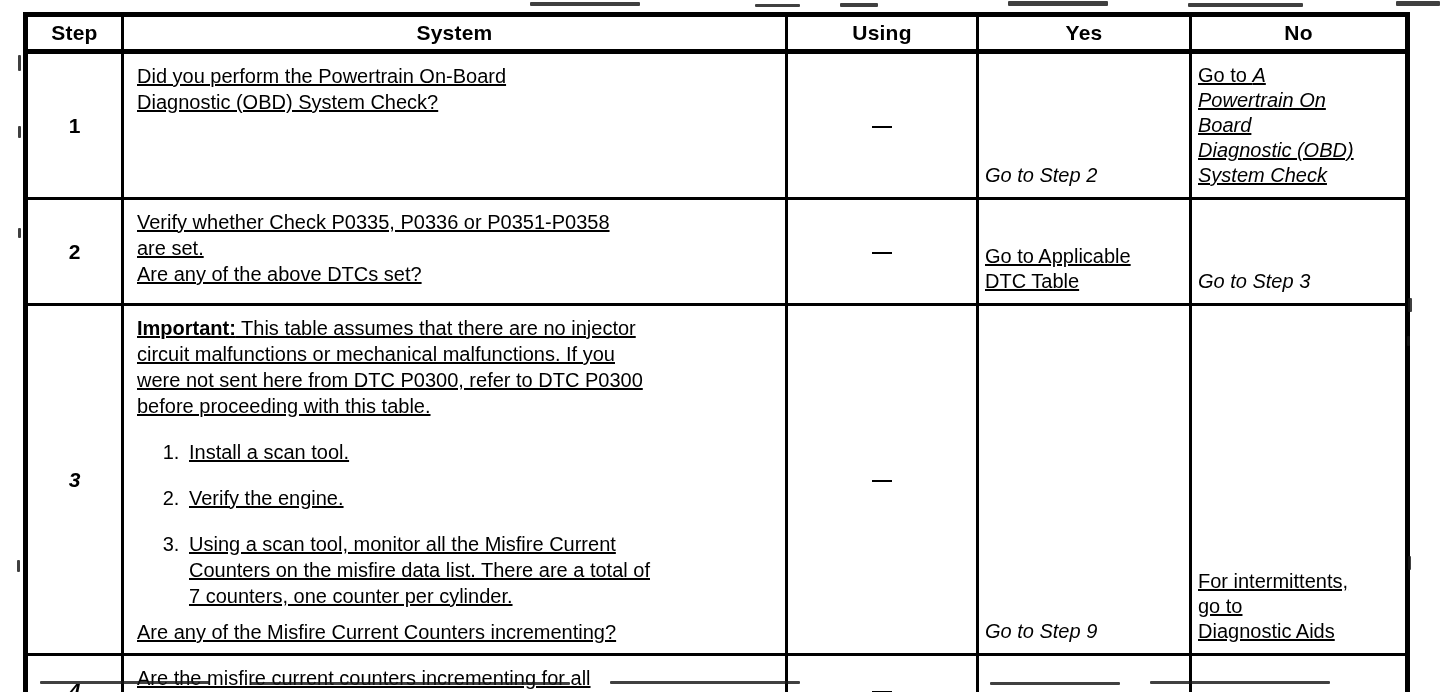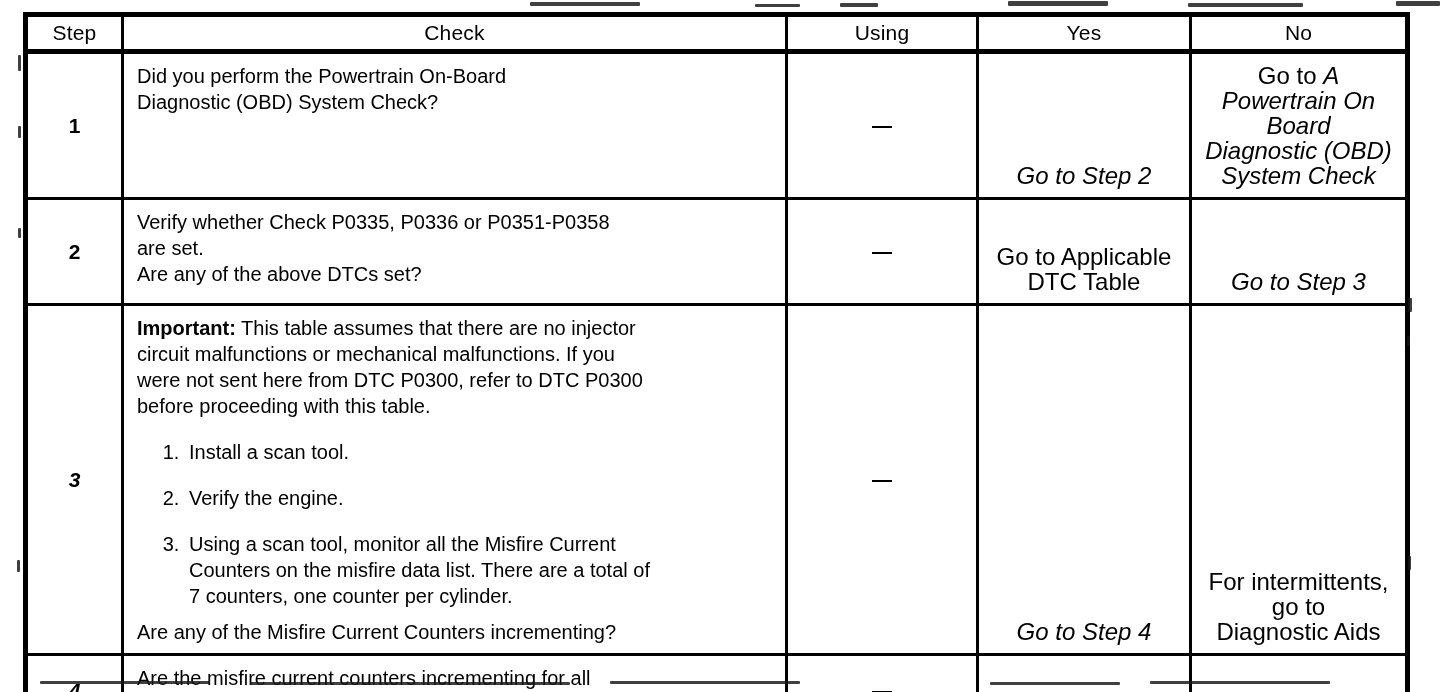--- a/index.html
+++ b/index.html
@@ -14,41 +14,41 @@
   .doc-table {
     position:absolute; left:23px; top:12px;
     width:1382px; height:665px;
     border-collapse:collapse; table-layout:fixed;
     border:5px solid #000;
   }
   .doc-table td, .doc-table th { border:3px solid #000; overflow:hidden; }
   .doc-table thead th { border-bottom-width:5px; }
 
   th.hdr {
-    font-size:21px; font-weight:normal; text-align:center; vertical-align:middle;
+    font-size:21px; font-weight:bold; text-align:center; vertical-align:middle;
     letter-spacing:0.2px;
   }
   td.step-cell {
     text-align:center; vertical-align:middle;
     font-size:21px; font-weight:600;
   }
   td.action-cell {
     vertical-align:top; text-align:left;
     padding:9px 12px 8px 13px;
     font-size:20px; line-height:26px;
   }
-  .pre { white-space:pre-line; }
+  .pre { white-space:pre-line;text-decoration:underline; }
   td.values-cell {
     text-align:center; vertical-align:middle;
     font-size:20px; font-weight:600;
   }
   td.goto-cell {
-    text-align:center; vertical-align:bottom;
+    text-align:left; vertical-align:bottom;
     padding:6px 6px 9px 6px;
-    font-size:24px; line-height:25px;
+    font-size:20px; line-height:25px;
   }
   .italic { font-style:italic; }
   .para2 { margin-top:0; }
   ol.action-list {
     margin:11px 0 0 0;
     padding-left:48px;
     list-style:decimal;
   }
   ol.action-list li { margin-bottom:10px; padding-left:4px;margin-top:20px; }
   .question { margin-top:0; }
@@ -64,21 +64,21 @@
   <colgroup>
     <col style="width:97px">
     <col style="width:664px">
     <col style="width:191px">
     <col style="width:213px">
     <col style="width:217px">
   </colgroup>
   <thead>
     <tr style="height:37px">
       <th class="hdr">Step</th>
-      <th class="hdr">Check</th>
+      <th class="hdr">System</th>
       <th class="hdr">Using</th>
       <th class="hdr">Yes</th>
       <th class="hdr">No</th>
     </tr>
   </thead>
   <tbody>
     <tr style="height:147px">
       <td class="step-cell">1</td>
       <td class="action-cell">
         <div class="pre" style="max-width:480px">Did you perform the Powertrain On-Board
@@ -116,21 +116,21 @@
         <ol class="action-list">
           <li class="pre">Install a scan tool.</li>
           <li class="pre">Verify the engine.</li>
           <li class="pre">Using a scan tool, monitor all the Misfire Current
 Counters on the misfire data list. There are a total of
 7 counters, one counter per cylinder.</li>
         </ol>
         <div class="pre question">Are any of the Misfire Current Counters incrementing?</div>
       </td>
       <td class="values-cell">—</td>
-      <td class="goto-cell italic">Go to Step 4</td>
+      <td class="goto-cell italic">Go to Step 9</td>
       <td class="goto-cell pre">For intermittents,
 go to
 Diagnostic Aids</td>
     </tr>
 
     <tr style="height:67px">
       <td class="step-cell italic">4</td>
       <td class="action-cell">
         <div class="pre">Are the misfire current counters incrementing for all
 proceeding on one bank of the engine?</div>

